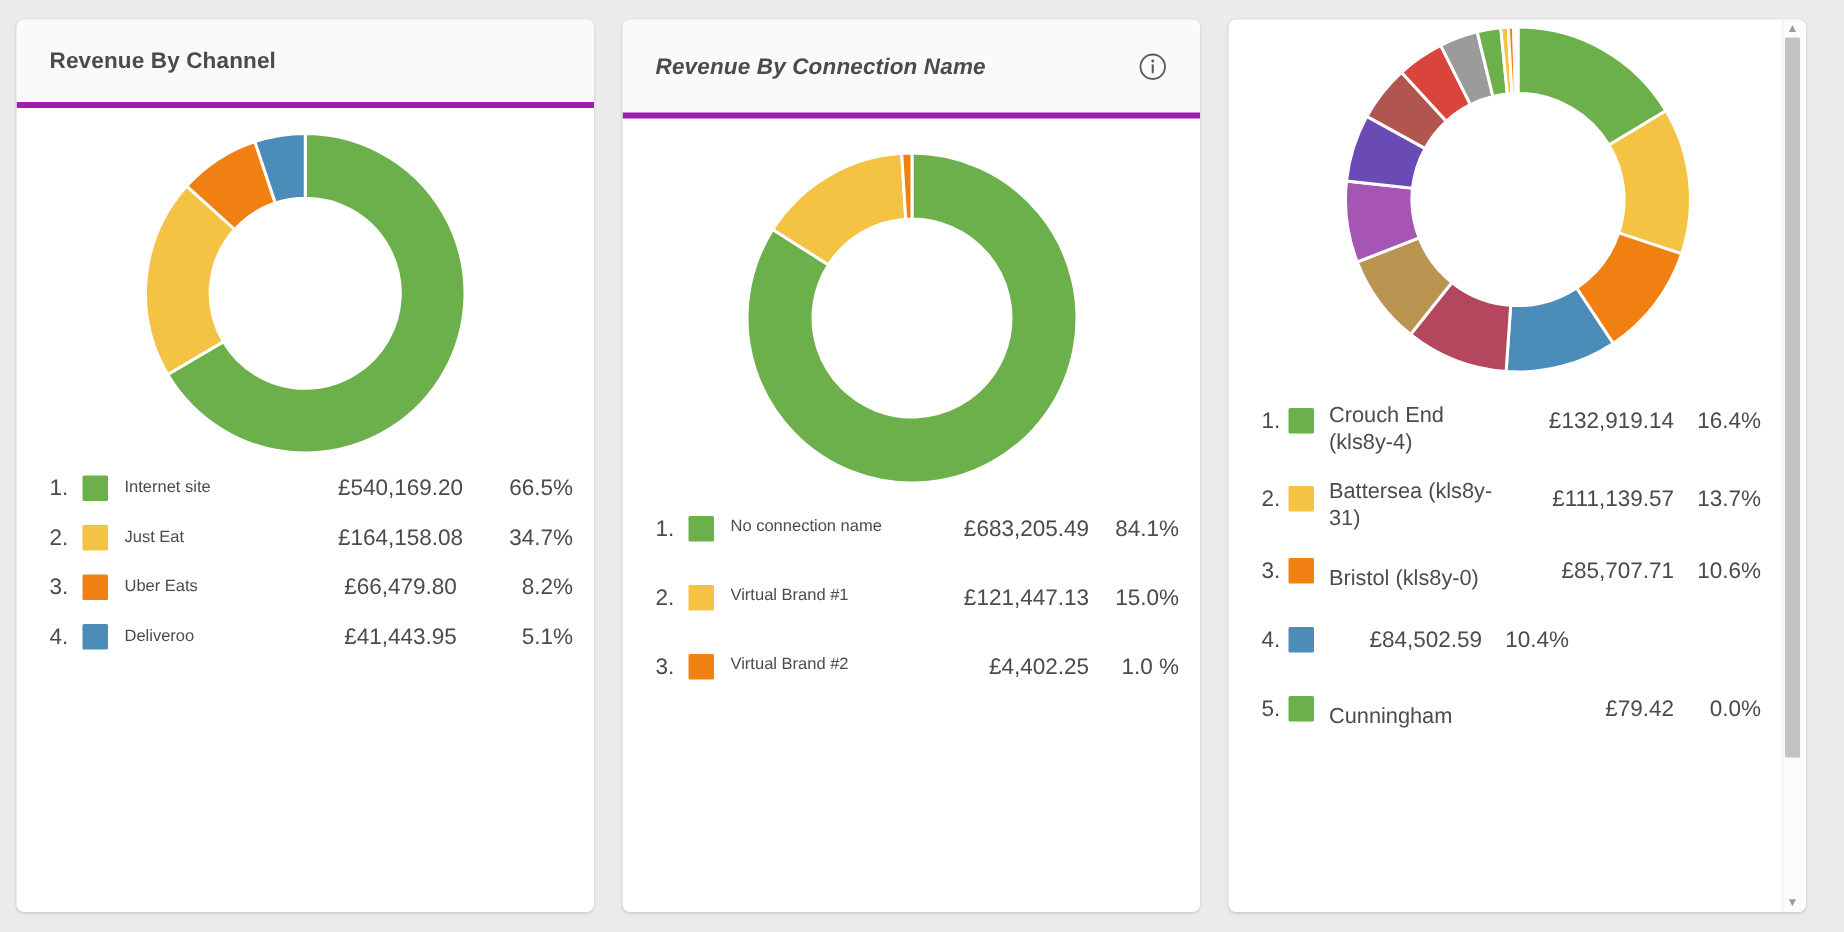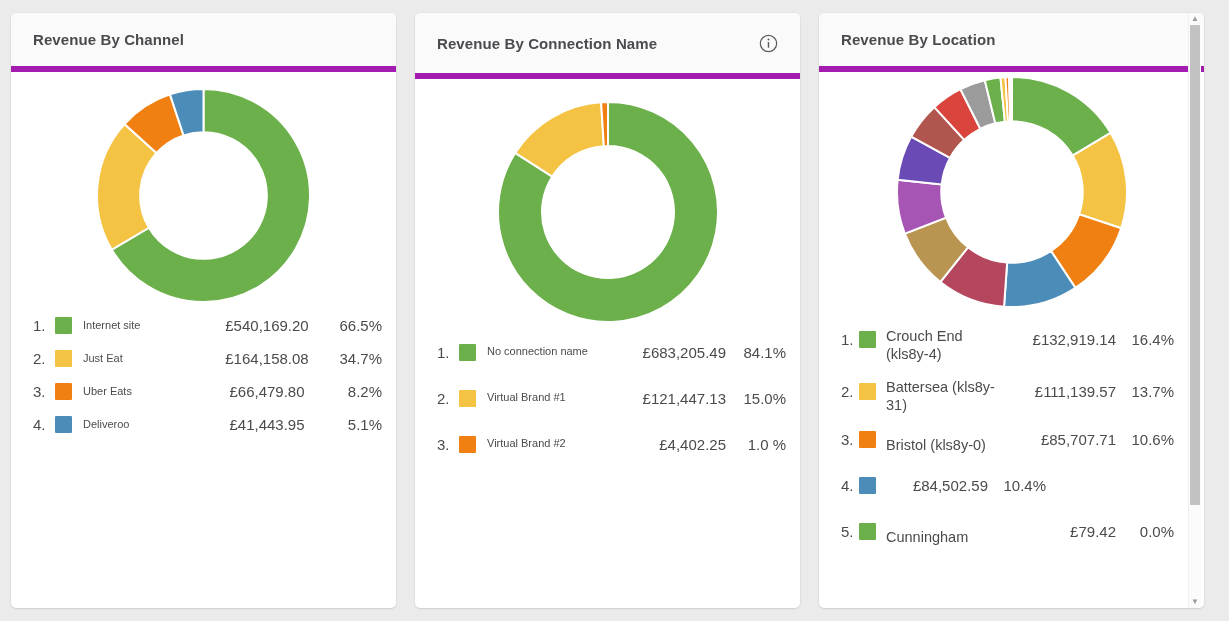--- a/index.html
+++ b/index.html
@@ -25,28 +25,28 @@
     flex-direction: column;
     overflow: hidden;
     position: relative;
   }
   .card-a { width: 385px; }
   .card-b { width: 385px; }
   .card-c { width: 385px; }
 
   .card-head {
     background: #fafafa;
-    border-bottom: 6px solid #a21caf;
+    border-bottom: 4px solid #a21caf;
     display: flex;
     align-items: center;
     justify-content: space-between;
     padding: 0 22px;
     flex: 0 0 59px;
   }
-  .card-head.tall { flex: 0 0 66px; }
+  .card-head.tall { flex: 0 0 66px; font-style: italic; }
   .card-title {
     font-size: 15px;
     font-weight: bold;
     color: #4a4a4f;
     letter-spacing: .1px;
     white-space: nowrap;
   }
   .info-icon {
     width: 19px; height: 19px;
     flex: 0 0 19px;
@@ -250,23 +250,20 @@
           <div class="lrank">3.</div>
           <div class="lswatch" style="background: rgb(240, 128, 18);"></div>
           <div class="llabel">Virtual Brand #2</div>
           <div class="lval">£4,402.25</div>
           <div class="lpct">1.0 %</div>
         </div>
       </div>
   </div>
 
   <div class="card card-c">
-    <div class="card-head">
-      <span class="card-title">Revenue By Location</span>
-    </div>
     <div class="chart-area c3">
       <svg class="donut" id="donut2" width="232" height="232" viewBox="0 0 232 232">
           <path d="M 116 1 A 115 115 0 0 1 214.61556546227 56.839453615126764
           L 176.64857275929603 79.61626397330296 A 70.725 70.725 0 0 0 116 45.275000000000006 Z" fill="#6cb04b" stroke="#ffffff" stroke-width="2"></path>
           <path d="M 214.61556546227 56.839453615126764 A 115 115 0 0 1 225.14605667388386 152.22344976036007
           L 183.12482485443857 138.27742160262144 A 70.725 70.725 0 0 0 176.64857275929603 79.61626397330296 Z" fill="#f5c344" stroke="#ffffff" stroke-width="2"></path>
           <path d="M 225.14605667388386 152.22344976036007 A 115 115 0 0 1 179.43927512226946 211.9190198655147
           L 155.01515420019572 174.99019721729152 A 70.725 70.725 0 0 0 183.12482485443857 138.27742160262144 Z" fill="#f08012" stroke="#ffffff" stroke-width="2"></path>
           <path d="M 179.43927512226946 211.9190198655147 A 115 115 0 0 1 108.05809704284333 230.72543823154092
           L 111.11572968134864 186.55614451239765 A 70.725 70.725 0 0 0 155.01515420019572 174.99019721729152 Z" fill="#4c8cb8" stroke="#ffffff" stroke-width="2"></path>

